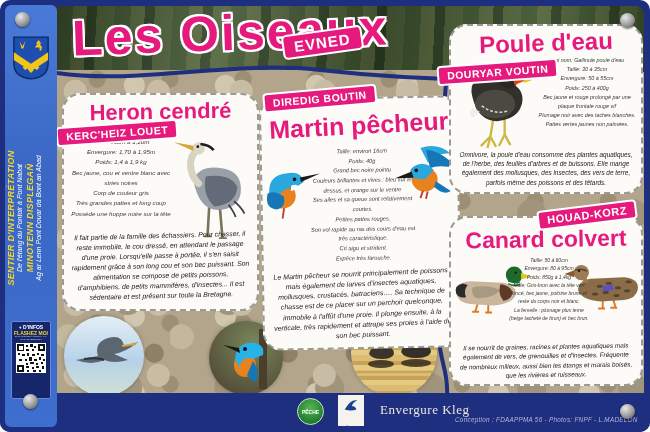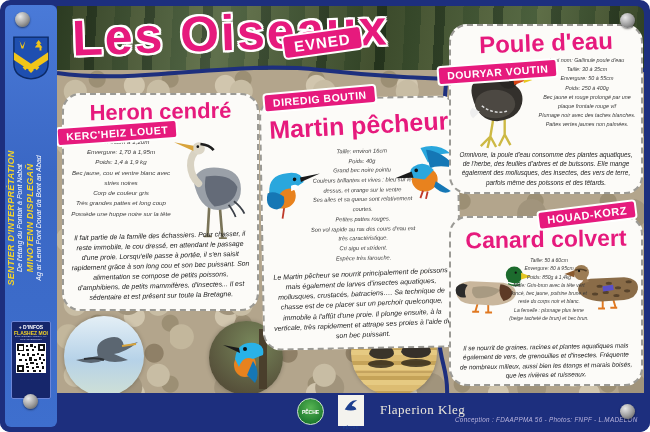--- a/index.html
+++ b/index.html
@@ -360,21 +360,21 @@
   </div>
 
   <div class="footer-bar"></div>
   <div class="logo-round">PÊCHE</div>
   <div class="logo-square">
     <svg class="glyph" width="18" height="18" viewBox="0 0 20 20">
       <path d="M3,14 Q10,2 17,4 Q12,6 11,10 Q15,10 16,14 Q10,16 3,14 Z" fill="#1d3f8f"></path>
     </svg>
     <span class="lbl">PÊCHE</span>
   </div>
-  <div class="brand">Flaperion Kleg</div>
+  <div class="brand">Envergure Kleg</div>
   <div class="credits">Conception : FDAAPPMA 56 - Photos: FNPF - L.MADELON</div>
 
   <div class="screw" style="left:15px; top:12px;"></div>
   <div class="screw" style="left:620px; top:13px;"></div>
   <div class="screw" style="left:23px; top:394px; z-index:7;"></div>
   <div class="screw" style="left:620px; top:404px;"></div>
 
 </div>
 
 </body></html>

